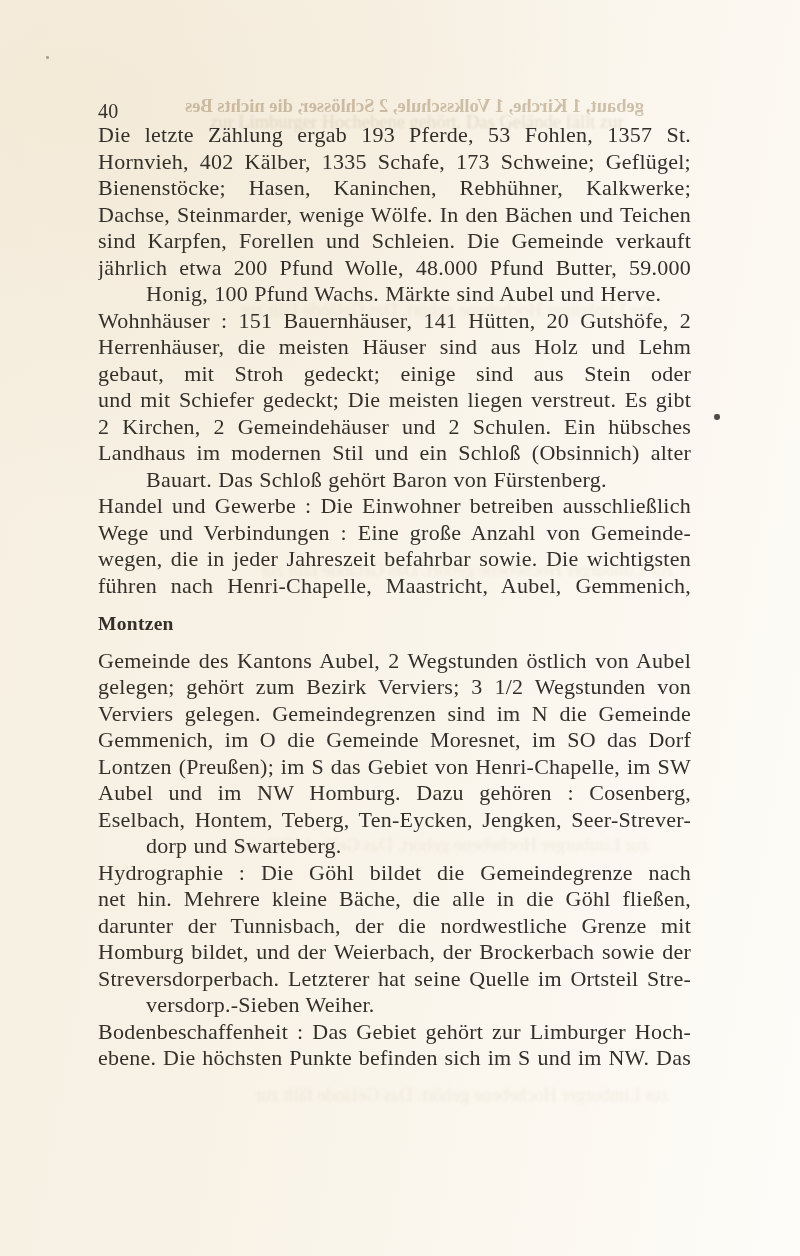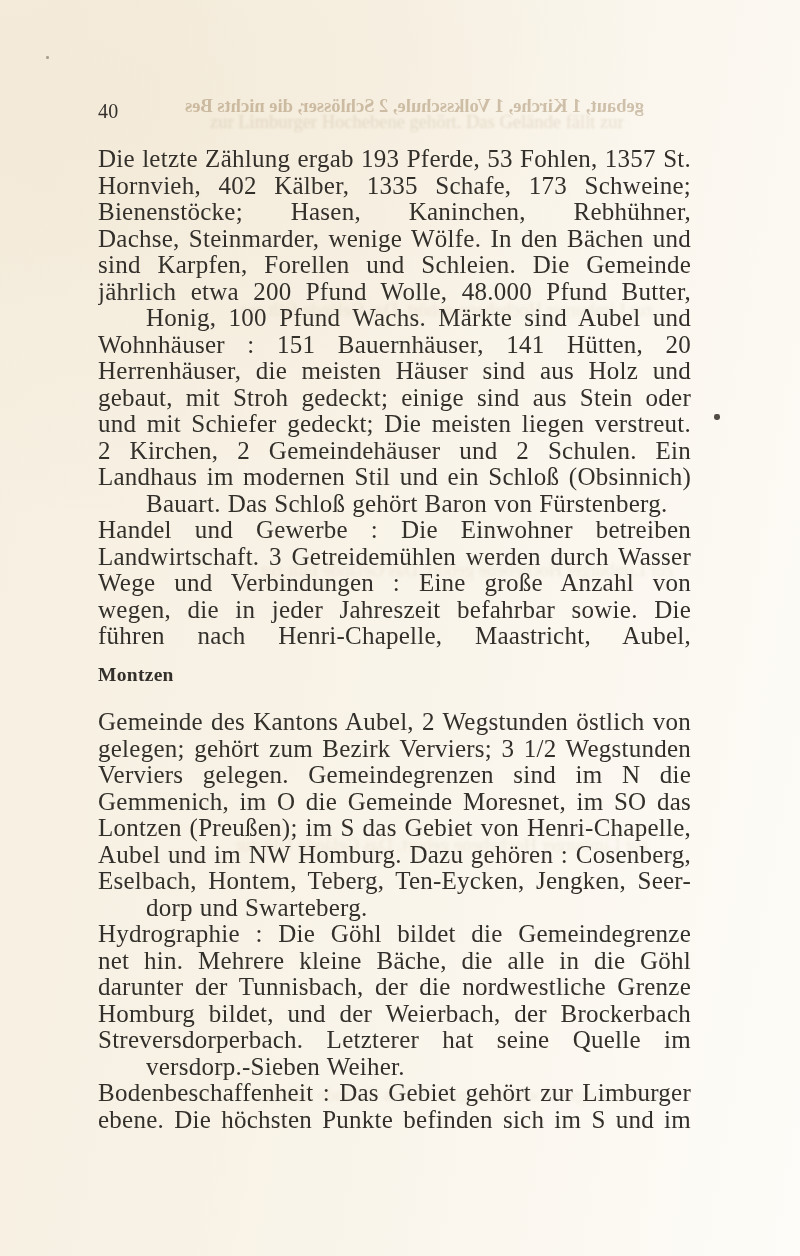--- a/index.html
+++ b/index.html
@@ -17,44 +17,44 @@
     color: #33302b;
   }
   .text-col {
     position: absolute;
     left: 98px; top: 100px;
     width: 593px;
   }
   .pagenum {
     font-size: 20px;
     line-height: 22px;
-    margin-bottom: 24px;
+    margin-bottom: 0;
     letter-spacing: 0.3px;
   }
   .line {
-    font-size: 25px;
+    font-size: 22px;
     line-height: 26.5px;
     height: 26.5px;
     overflow: hidden;
     text-align: justify;
     text-align-last: justify;
     letter-spacing: 0.25px;
     word-spacing: 0.5px;
   }
   .line.last {
     text-align-last: left;
     margin-left: 48px;
   }
   .lead { }
   .heading {
     font-size: 19.5px;
     font-weight: bold;
     line-height: 26.5px;
     margin-top: 12px;
-    margin-bottom: 21px;
+    margin-bottom: 10px;
     letter-spacing: 0.3px;
   }
   
   .ghost {
     position: absolute;
     pointer-events: none;
     white-space: nowrap;
     font-size: 18.5px;
     color: rgba(138, 106, 64, 0.38);
     filter: blur(0.6px);
@@ -107,21 +107,20 @@
 
     <div class="line"><span class="lead">Wohnhäuser :</span> <span>151 Bauernhäuser, 141 Hütten, 20 Gutshöfe, 2</span></div>
     <div class="line">Herrenhäuser, die meisten Häuser sind aus Holz und Lehm</div>
     <div class="line">gebaut, mit Stroh gedeckt; einige sind aus Stein oder Ziegelsteinen</div>
     <div class="line">und mit Schiefer gedeckt; Die meisten liegen verstreut. Es gibt</div>
     <div class="line">2 Kirchen, 2 Gemeindehäuser und 2 Schulen. Ein hübsches</div>
     <div class="line">Landhaus im modernen Stil und ein Schloß (Obsinnich) alter</div>
     <div class="line last">Bauart. Das Schloß gehört Baron von Fürstenberg.</div>
 
     <div class="line"><span class="lead">Handel und Gewerbe :</span> <span>Die Einwohner betreiben ausschließlich</span></div>
-    <div class="line">Landwirtschaft. 3 Getreidemühlen werden durch Wasser ange-</div>
 
     <div class="line"><span class="lead">Wege und Verbindungen :</span> <span>Eine große Anzahl von Gemeinde-</span></div>
     <div class="line">wegen, die in jeder Jahreszeit befahrbar sowie. Die wichtigsten</div>
     <div class="line">führen nach Henri-Chapelle, Maastricht, Aubel, Gemmenich,</div>
 
     <div class="heading">Montzen</div>
 
     <div class="line">Gemeinde des Kantons Aubel, 2 Wegstunden östlich von Aubel</div>
     <div class="line">gelegen; gehört zum Bezirk Verviers; 3 1/2 Wegstunden von</div>
     <div class="line">Verviers gelegen. Gemeindegrenzen sind im N die Gemeinde</div>

